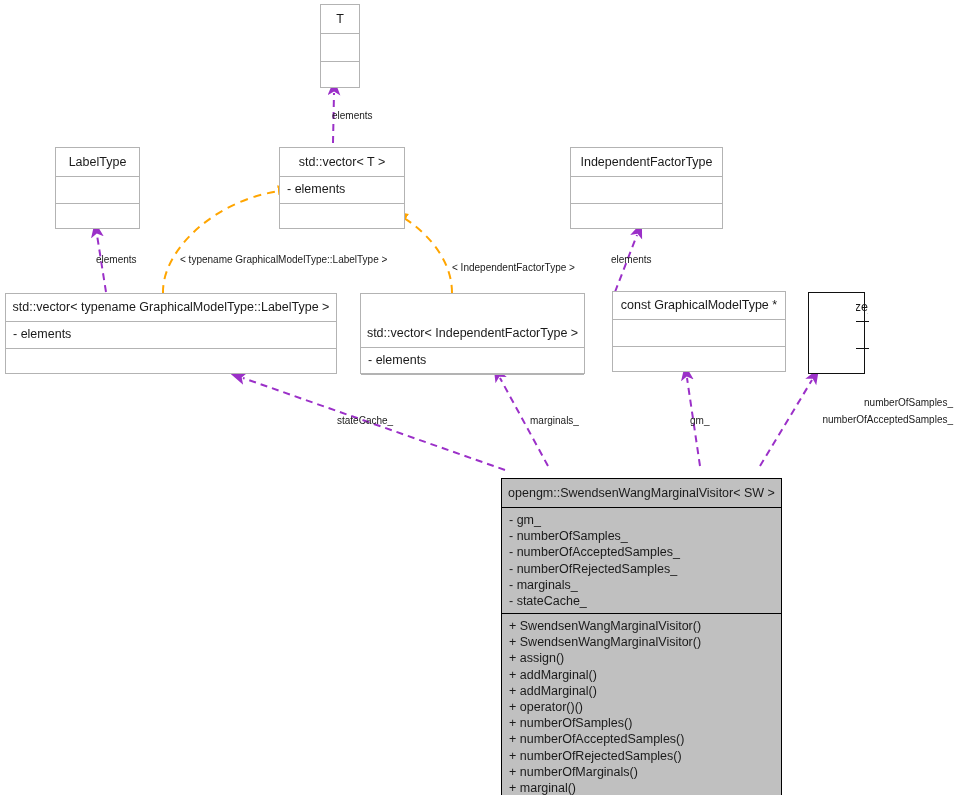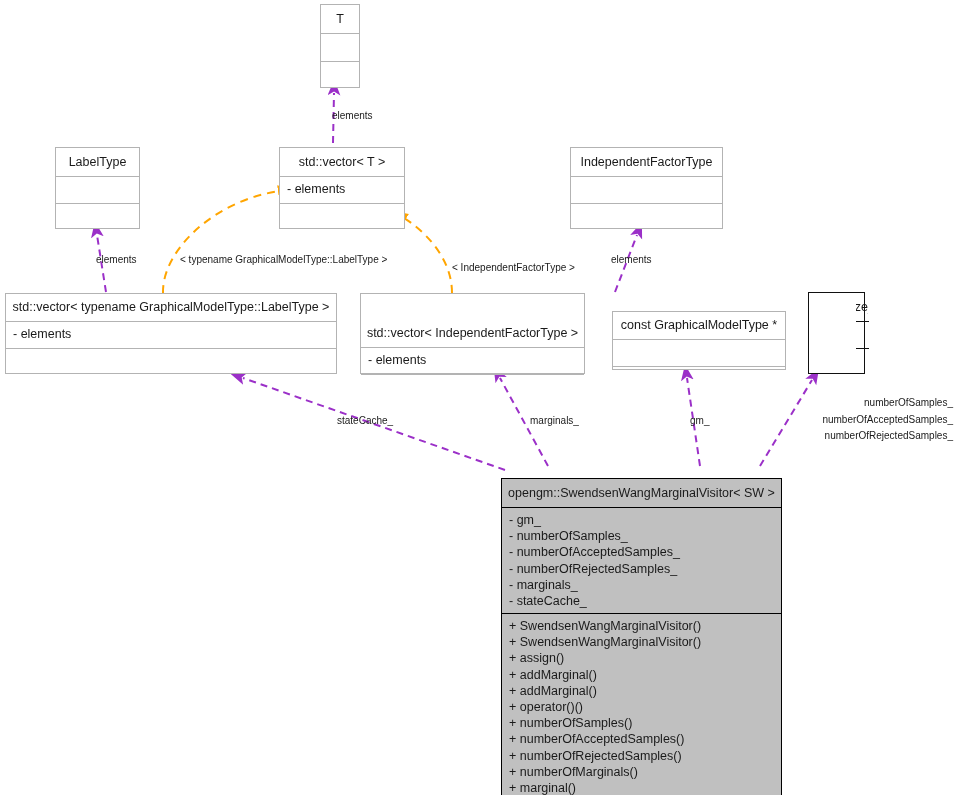--- a/index.html
+++ b/index.html
@@ -160,21 +160,21 @@
   </div>
 
   <div class="uml-box" style="left:360px; top:293px; width:225px; height:81px;">
     <div class="uml-title" style="height:27px;margin-top:26px;">std::vector&lt; IndependentFactorType &gt;</div>
     <div class="uml-compartment" style="height:27px;">
       <div class="member">- elements</div>
     </div>
     <div class="uml-compartment" style="height:27px;"></div>
   </div>
 
-  <div class="uml-box" style="left:612px; top:311px; width:174px; height:59px;">
+  <div class="uml-box" style="left:612px; top:291px; width:174px; height:81px;">
     <div class="uml-title" style="height:27px;">const GraphicalModelType *</div>
     <div class="uml-compartment" style="height:27px;"></div>
     <div class="uml-compartment" style="height:27px;"></div>
   </div>
 
   <div class="uml-box dark" style="left:808px; top:292px; width:57px; height:82px;padding-left:47px;">
     <div class="uml-title" style="height:28px;">size_t</div>
     <div class="uml-compartment" style="height:27px;"></div>
     <div class="uml-compartment" style="height:27px;"></div>
   </div>
@@ -216,16 +216,15 @@
 
   <div class="edge-label" style="left:337px; top:413px;">stateCache_</div>
 
   <div class="edge-label" style="left:530px; top:413px;">marginals_</div>
 
   <div class="edge-label" style="left:690px; top:413px;">gm_</div>
 
   <div class="edge-label stack" style="left:699px; top:395px; width:254px;">
     <div>numberOfSamples_</div>
     <div>numberOfAcceptedSamples_</div>
-    <div>numberOfRejectedSamples_</div>
   </div>
 
 </div>
 
 </body></html>

